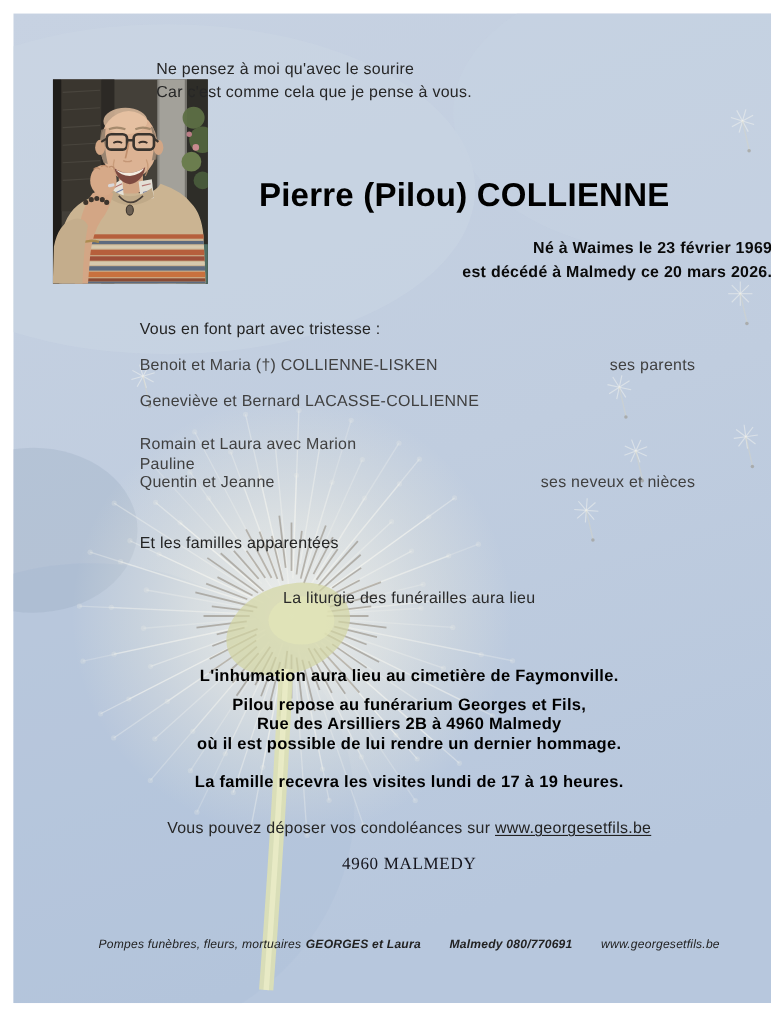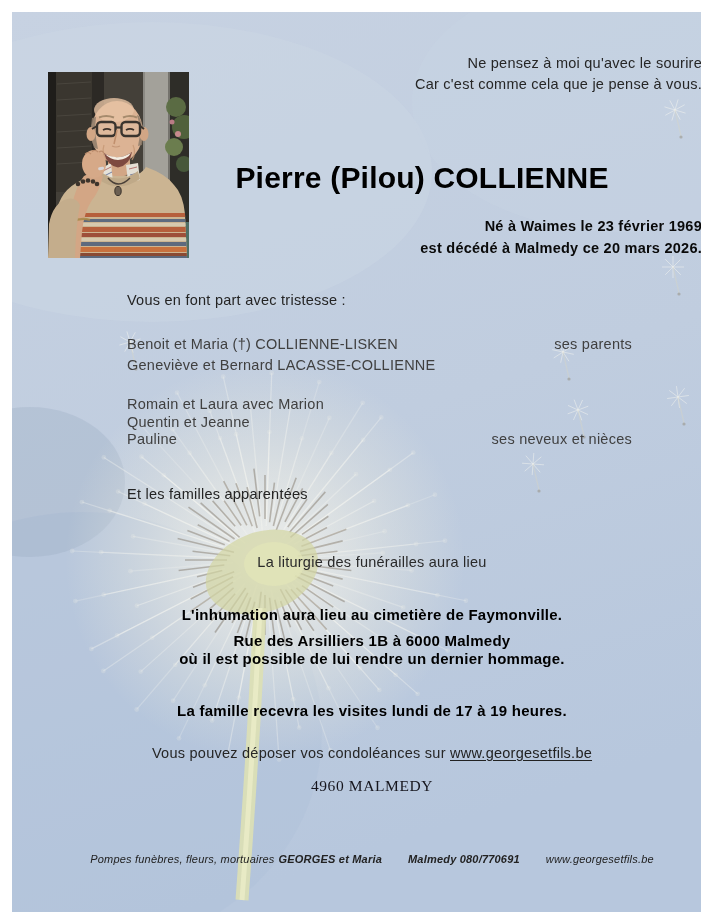--- a/index.html
+++ b/index.html
@@ -15,21 +15,21 @@
     overflow:hidden;
   }
   .bg { position:absolute; left:0; top:0; width:689px; height:900px; }
   .photo {
     position:absolute; left:36px; top:60px; width:141px; height:186px;
   }
   .photo svg { display:block; width:141px; height:186px; }
 
   .quote {
     position:absolute; left:130px; top:41px; width:560px;
-    text-align:right; font-size:14.5px; line-height:21px;
+    text-align:left; font-size:14.5px; line-height:21px;
     color:#262626; letter-spacing:.25px;
   }
   .title {
     position:absolute; left:120px; top:149px; width:580px; margin:0;
     text-align:center; font-size:30px; line-height:34px; font-weight:bold;
     color:#000; letter-spacing:.2px;
   }
   .dates {
     position:absolute; left:130px; top:203px; width:560px;
     text-align:right; font-size:14.5px; line-height:22px; font-weight:bold;
@@ -37,21 +37,21 @@
   }
   .intro {
     position:absolute; left:115px; top:280px;
     font-size:14.5px; color:#242424; letter-spacing:.25px;
   }
   .frow {
     position:absolute; left:115px; width:505px;
     display:flex; justify-content:space-between; align-items:flex-end;
     font-size:14.5px; line-height:17.5px; color:#404040; letter-spacing:.25px;
   }
-  .frow .rel { white-space:nowrap;margin-top:12px; }
+  .frow .rel { white-space:nowrap; }
   .families-line {
     position:absolute; left:115px; top:474px;
     font-size:14.5px; color:#242424; letter-spacing:.25px;
   }
   .cblock {
     position:absolute; left:30px; width:660px; text-align:center;
     letter-spacing:.25px;
   }
   .lit1 { font-size:14.5px; color:#2a2a2a; line-height:19px; }
   .boldline { font-size:15px; font-weight:bold; color:#000; line-height:19px; }
@@ -491,45 +491,46 @@
   <div class="frow" style="top:312px;">
     <div>Benoit et Maria (†) COLLIENNE-LISKEN</div>
     <div class="rel">ses parents</div>
   </div>
   <div class="frow" style="top:345px;">
     <div>Geneviève et Bernard LACASSE-COLLIENNE</div>
   </div>
   <div class="frow" style="top:384px;">
     <div>
       <div>Romain et Laura avec Marion</div>
+      <div>Pauline</div>
       <div>Quentin et Jeanne</div>
-      <div>Pauline</div>
     </div>
     <div class="rel">ses neveux et nièces</div>
   </div>
 
   <div class="families-line">Et les familles apparentées</div>
 
-  <div class="cblock" style="top:541px;">
+  <div class="cblock" style="top:523px;">
     <div class="lit1">La liturgie des funérailles aura lieu</div>
   </div>
 
   <div class="cblock boldline" style="top:593px;">L'inhumation aura lieu au cimetière de Faymonville.</div>
 
   <div class="cblock repose-block" style="top:620px;">
-    <div>Rue des Arsilliers 1B à 6000 Malmedy</div>
+    <div>Pilou repose au funérarium Georges et Fils,</div>
+    <div>Rue des Arsilliers 2B à 4960 Malmedy</div>
     <div>où il est possible de lui rendre un dernier hommage.</div>
   </div>
 
   <div class="cblock boldline" style="top:689px;">La famille recevra les visites lundi  de 17 à 19 heures.</div>
 
   <div class="cblock condol" style="top:733px;">
     <span>Vous pouvez déposer vos condoléances sur</span>
     <span class="link">www.georgesetfils.be</span>
   </div>
 
   <div class="cblock city" style="top:765px;">4960 MALMEDY</div>
 
   <div class="cblock footer" style="top:841px;">
-    <span>Pompes funèbres, fleurs, mortuaires</span><span class="b nogap">GEORGES et Maria</span><span class="b">Malmedy 080/770691</span><span>www.georgesetfils.be</span>
+    <span>Pompes funèbres, fleurs, mortuaires</span><span class="b nogap">GEORGES et Laura</span><span class="b">Malmedy 080/770691</span><span>www.georgesetfils.be</span>
   </div>
 
 </div>
 
 </body></html>

